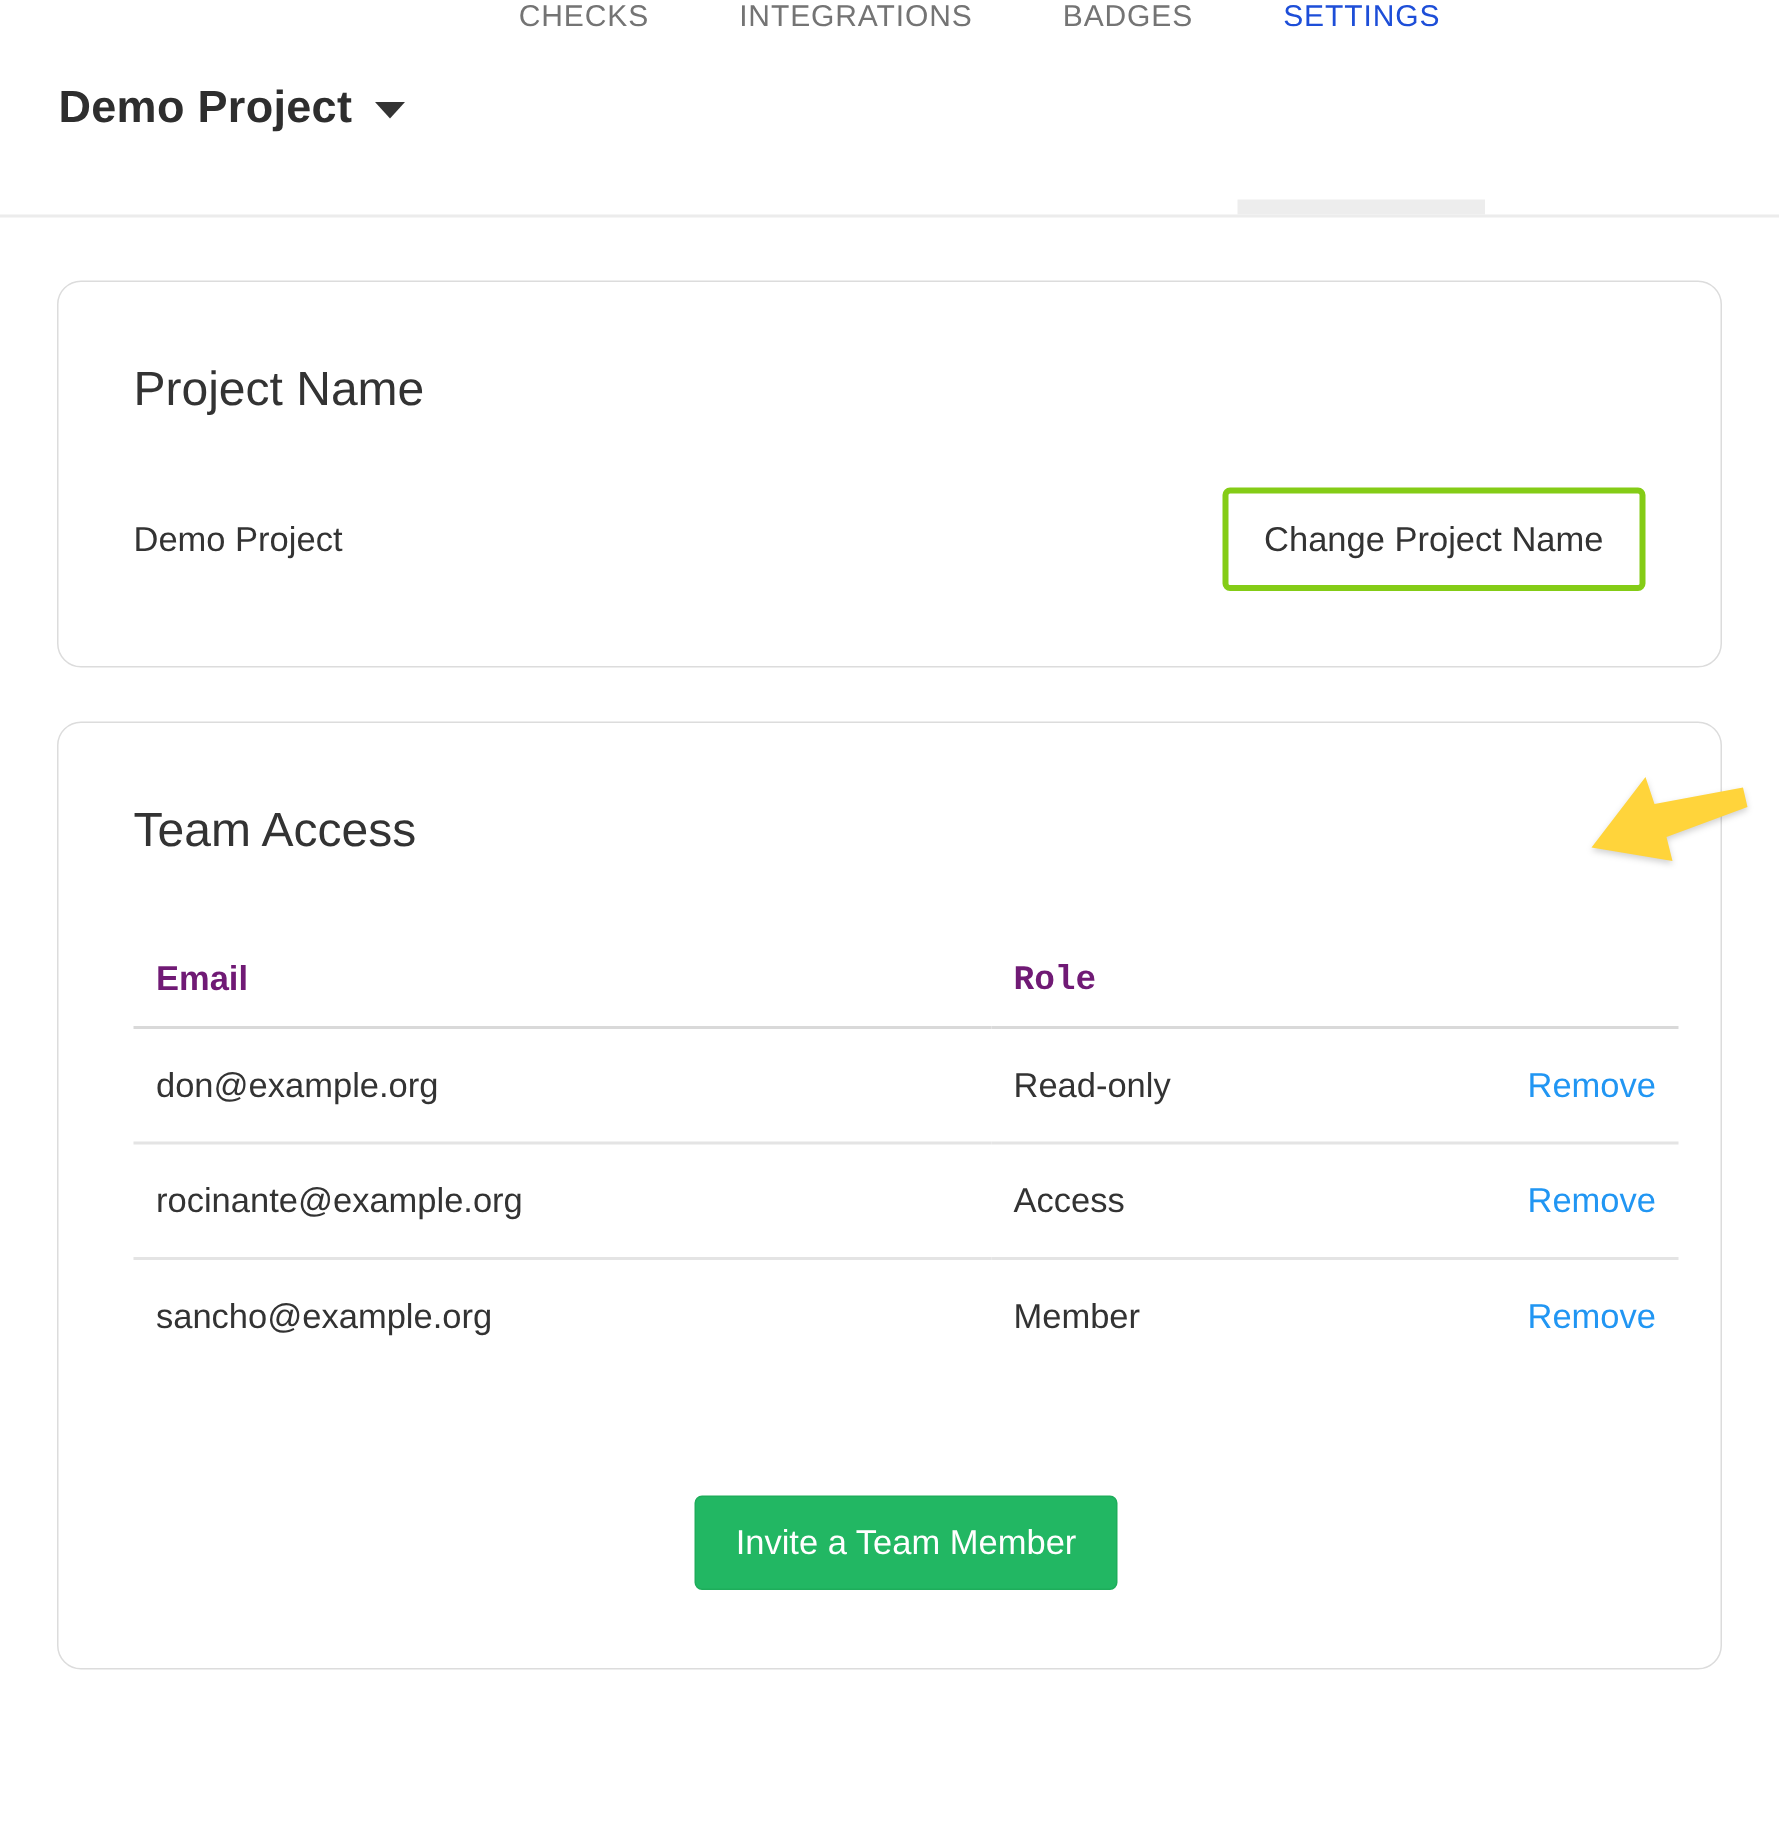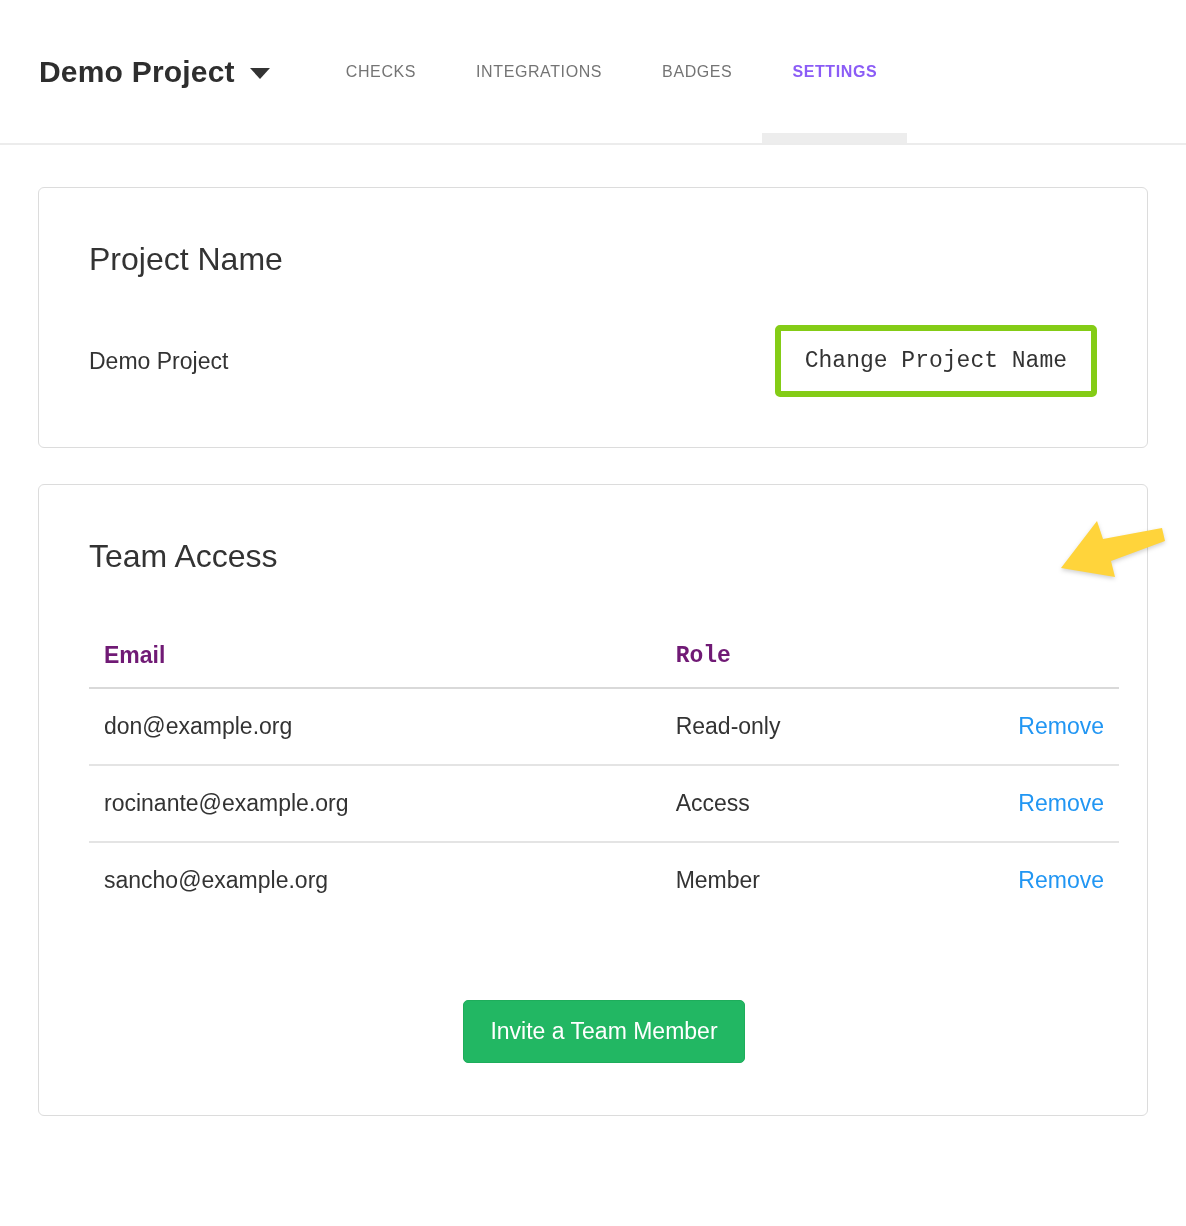--- a/index.html
+++ b/index.html
@@ -42,40 +42,40 @@
     margin-top: 4px;
   }
   .tabs {
     display: flex;
     margin-left: 46px;
     height: 100%;
   }
   .tab {
     position: relative;
     display: flex;
-    align-items: center;
+    align-items: flex-start;
     padding: 0 30px;
-    font-size: 16px;
+    font-size: 20px;
     color: #747474;
     letter-spacing: 0.6px;
     cursor: pointer;
   }
-  .tab.active { color: #8b5cf6; font-weight: bold; }
+  .tab.active { color: #1d4ed8; }
   .tab.active .tab-indicator {
     position: absolute;
     left: 0; right: 0; bottom: 0;
     height: 10px;
     background: #ededed;
   }
 
   
   .content { padding: 0 38px 38px 38px; }
   .card {
     border: 1px solid #dcdcdc;
-    border-radius: 6px;
+    border-radius: 16px;
     background: #ffffff;
   }
   .card-project { margin-top: 42px; padding: 54px 50px 50px 50px; }
   .card-team    { margin-top: 36px; padding: 54px 28px 52px 50px; position: relative; }
 
   .card-title {
     font-size: 32px;
     font-weight: 400;
     color: #333333;
     line-height: 1.1;
@@ -84,25 +84,25 @@
   .card-team    .card-title { margin-bottom: 50px; }
 
   .name-row {
     display: flex;
     justify-content: space-between;
     align-items: center;
   }
   .current-name { font-size: 23px; color: #333333; }
 
   .btn-outline {
-    font-family: Liberation Mono, monospace;
+    font-family: Liberation Sans, sans-serif;
     font-size: 23px;
     color: #333333;
     background: #ffffff;
-    border: 6px solid #84cc16;
+    border: 4px solid #84cc16;
     border-radius: 5px;
     padding: 17px 24px;
     cursor: pointer;
   }
 
   
   table.team {
     width: 100%;
     border-collapse: collapse;
   }

